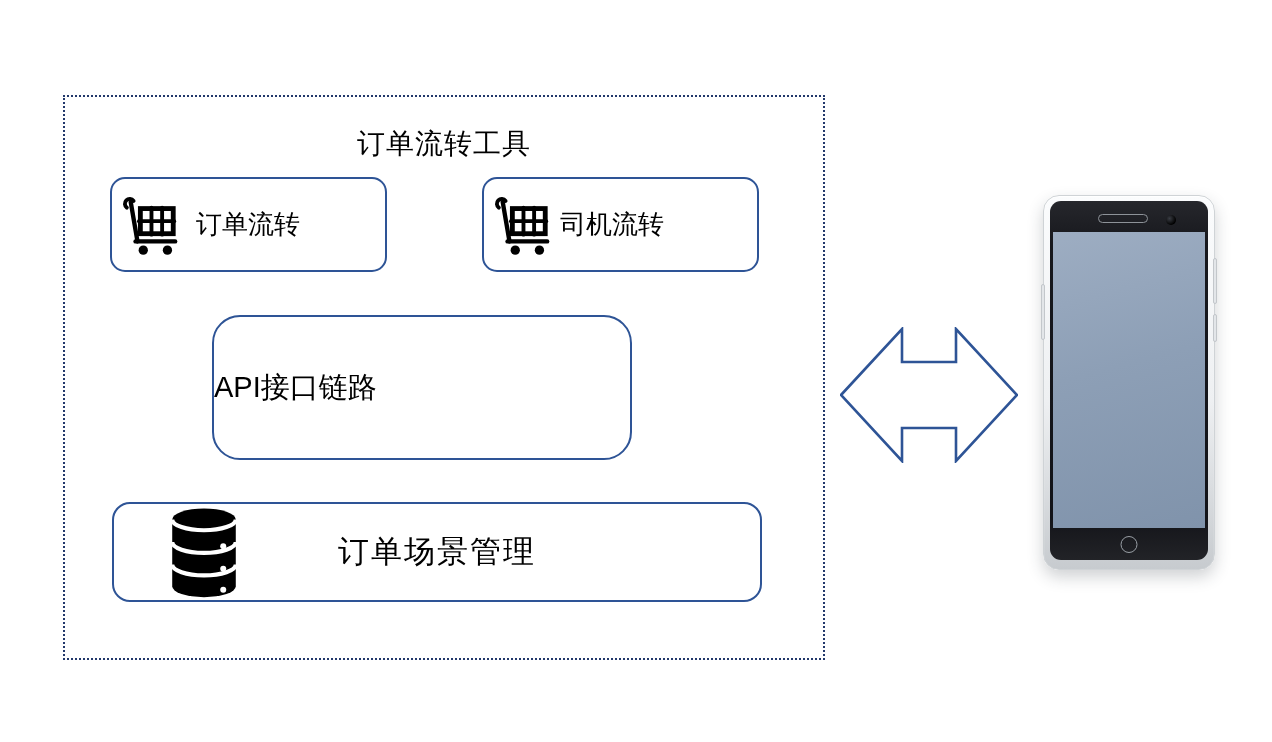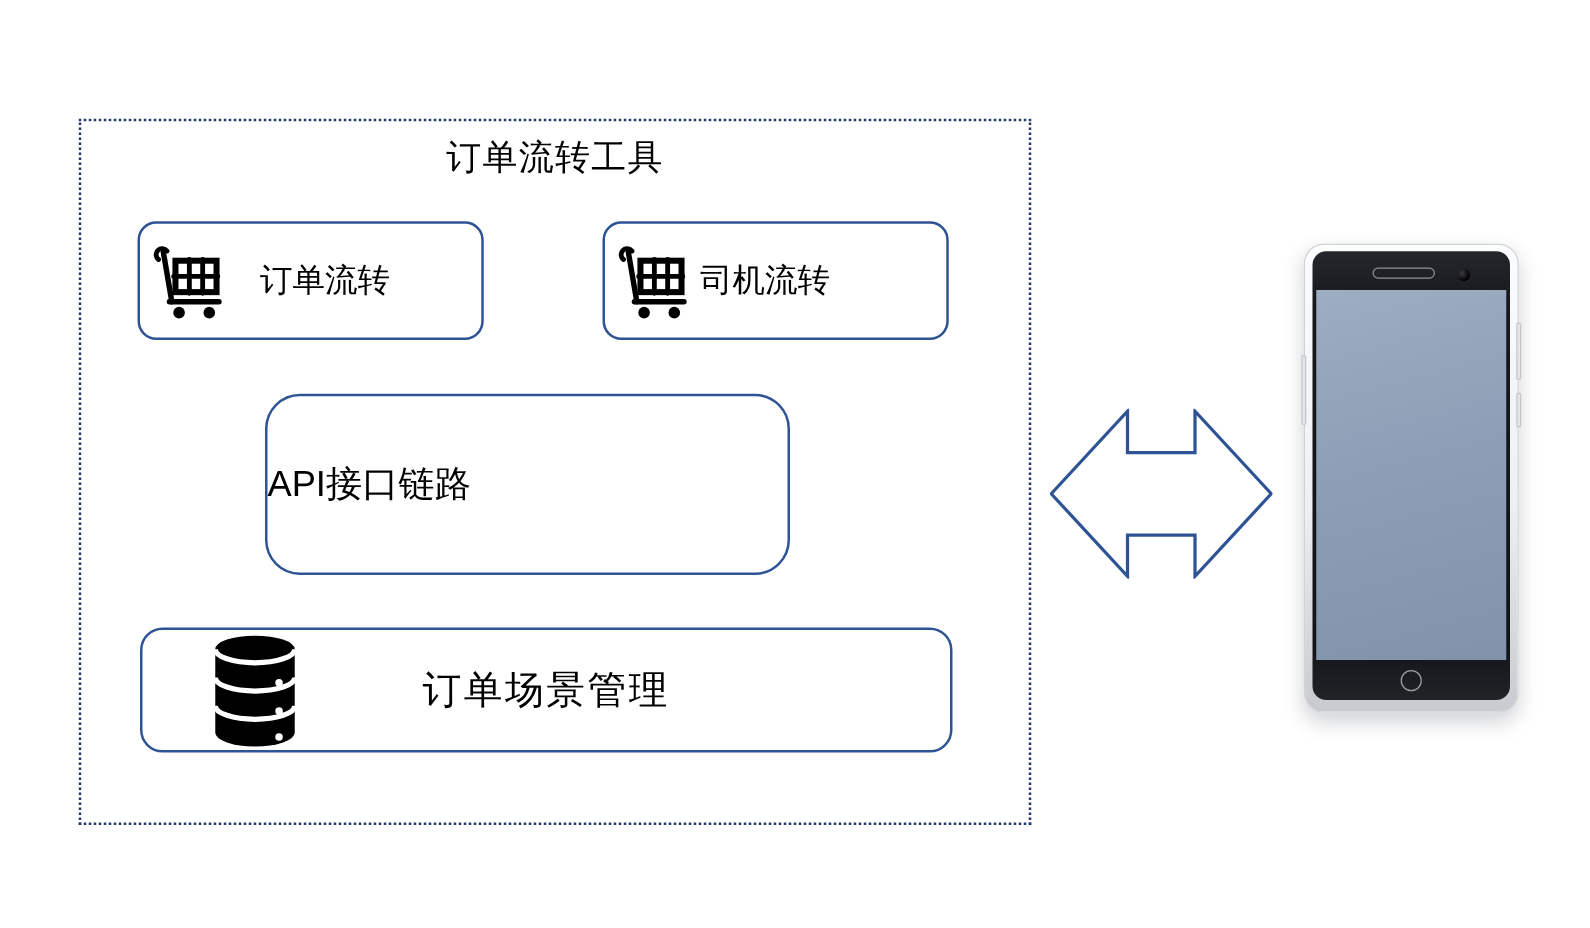--- a/index.html
+++ b/index.html
@@ -3,27 +3,27 @@
 <meta charset="utf-8">
 <style>
   * { margin: 0; padding: 0; box-sizing: border-box; }
   html, body { width: 1272px; height: 742px; background: #ffffff; overflow: hidden;
     font-family: "Liberation Sans", sans-serif; color: #000; }
   .canvas { position: relative; width: 1272px; height: 742px; background: #fff; }
 
   
   .group-box { position: absolute; left: 63px; top: 95px; width: 762px; height: 565px;
     border: 2px dotted #22386b; background: #fff; }
-  .group-title { position: absolute; top: 10px; left: 0; width: 100%; text-align: center;
+  .group-title { position: absolute; top: 28px; left: 0; width: 100%; text-align: center;
     font-size: 28px; letter-spacing: 1px; }
 
   .node { position: absolute; background: #fff; border: 2.5px solid #2e5496; }
   .node-small { width: 277px; height: 95px; top: 80px; border-radius: 15px;
     display: flex; align-items: center; padding-left: 10px; }
-  .node-order { left: 45px; gap: 28px; }
+  .node-order { left: 45px; gap: 16px; }
   .node-driver { left: 417px; gap: 8px; }
   .node-api { left: 147px; top: 218px; width: 420px; height: 145px; border-radius: 28px;
     display: flex; align-items: center; justify-content: flex-start; }
   .node-scene { left: 47px; top: 405px; width: 650px; height: 100px; border-radius: 18px; text-align: center; }
   .node-label { font-size: 26px; white-space: nowrap; }
   .api-label { font-size: 29px; }
   .scene-label { position: absolute; left: 0; top: 0; width: 100%; height: 100%;
     display: flex; align-items: center; justify-content: center;
     font-family: "Liberation Serif", serif; font-size: 31px; letter-spacing: 2px; }
   .cart-svg { width: 58px; height: 62px; flex: 0 0 auto; }

